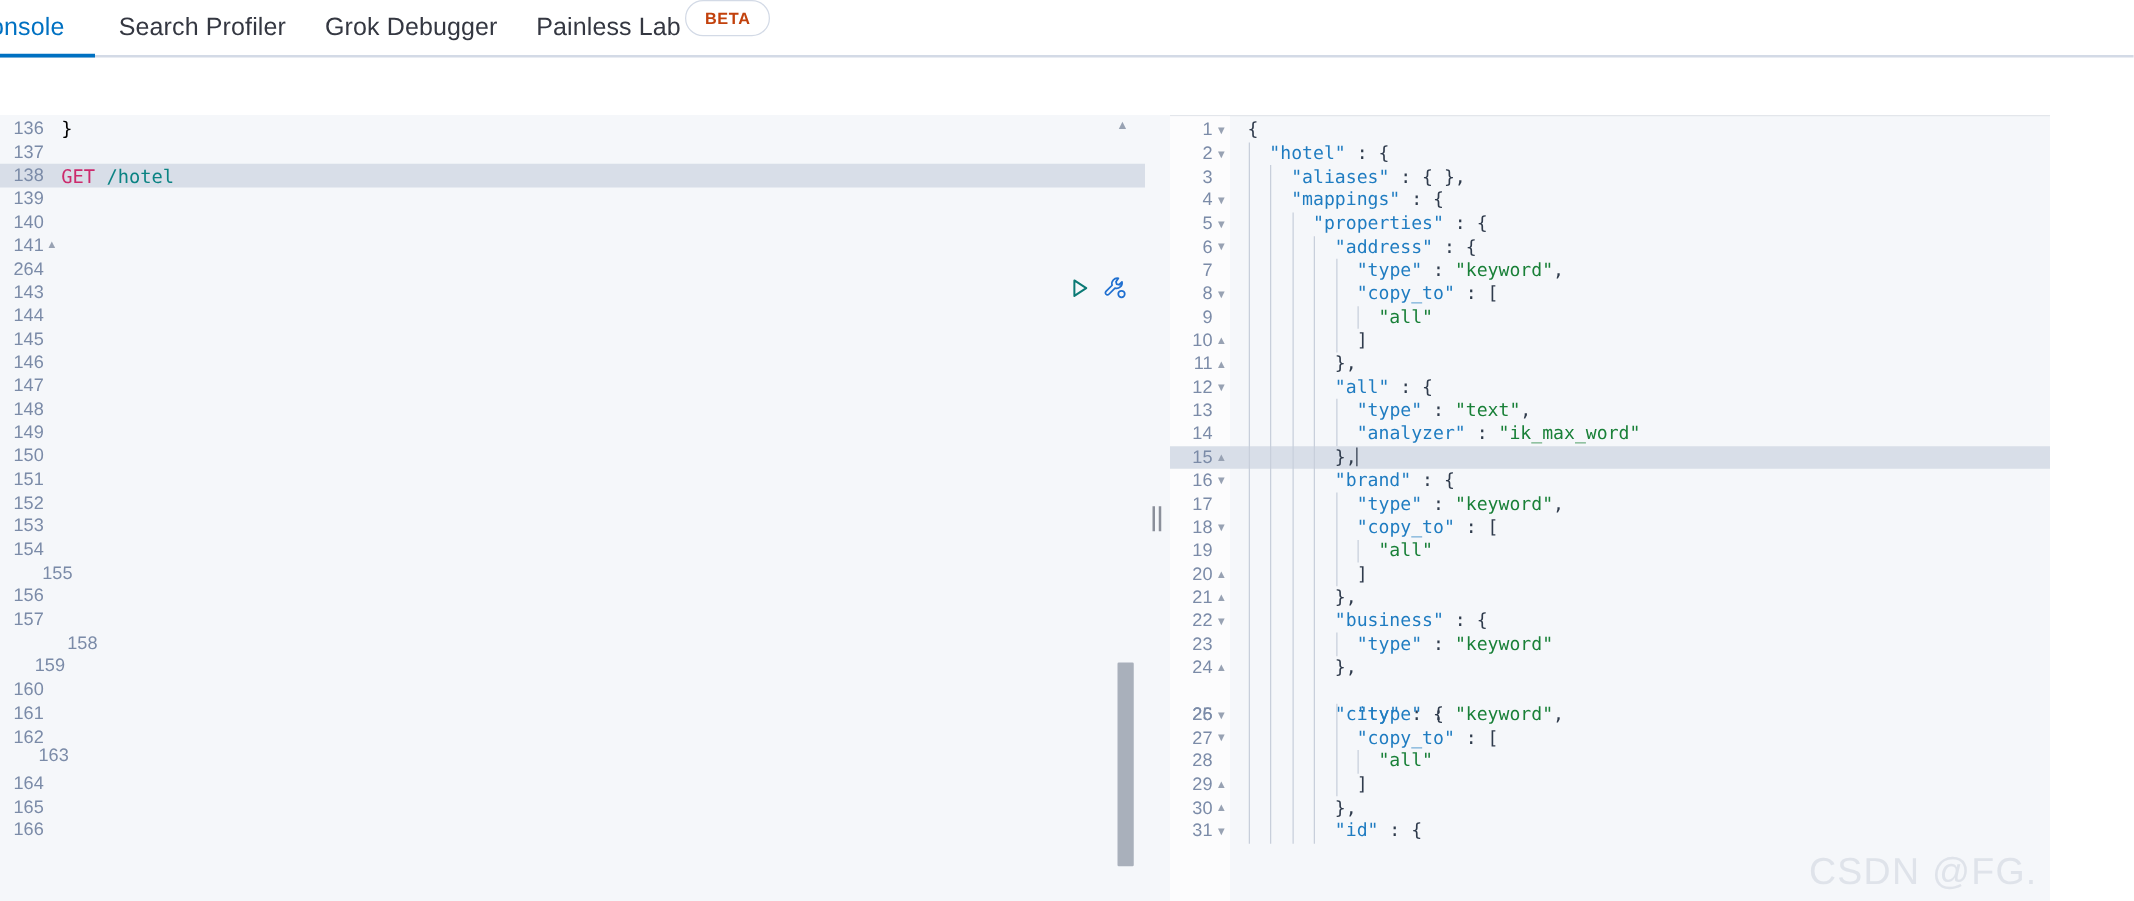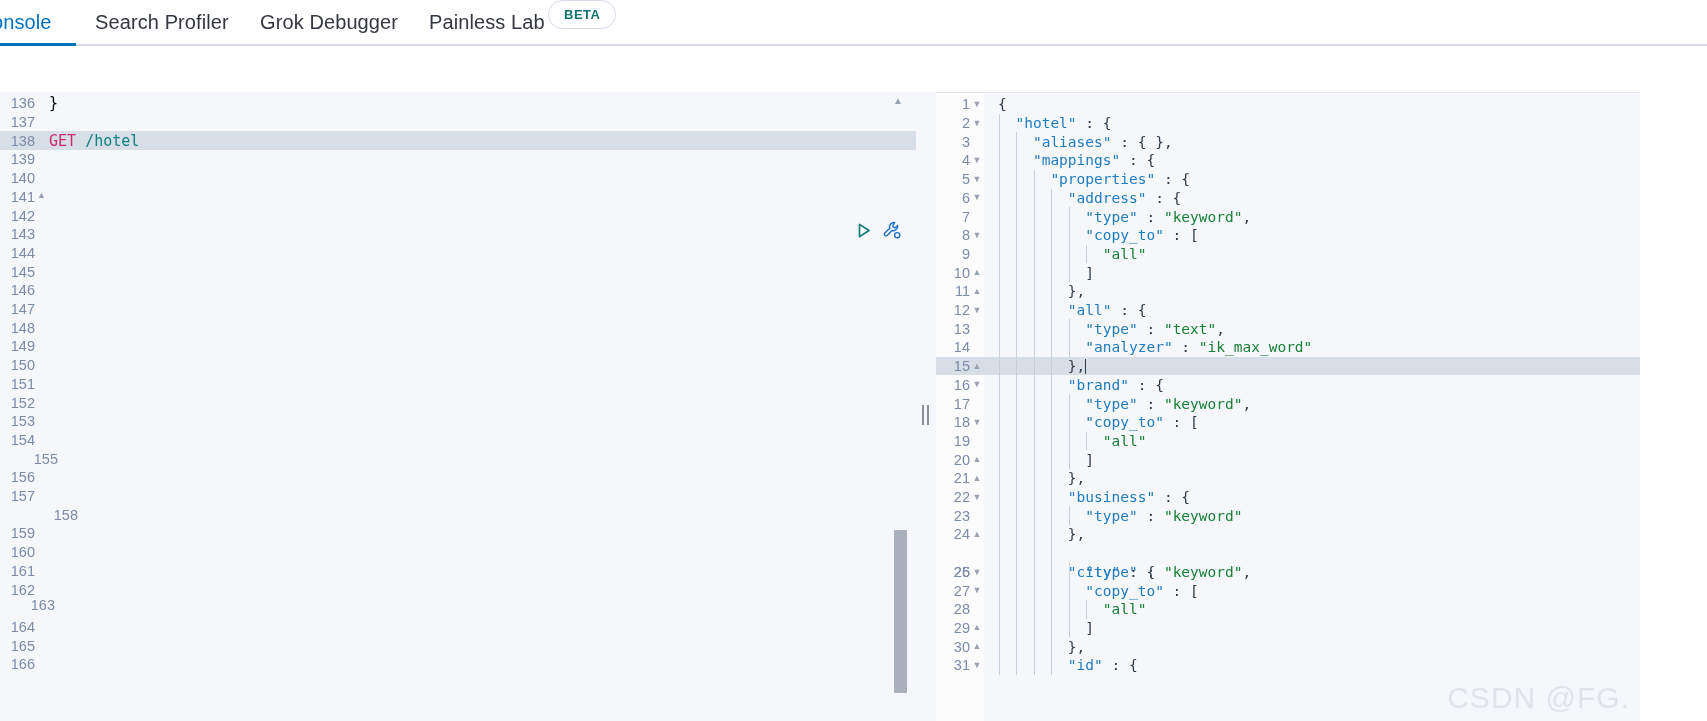--- a/index.html
+++ b/index.html
@@ -55,21 +55,21 @@
     position: absolute;
     left: 548px; top: 0px;
     height: 29px;
     padding: 0 15px;
     display: flex; align-items: center; justify-content: center;
     border: 1px solid #d3dae6;
     border-radius: 15px;
     background: #ffffff;
     font-size: 13px;
     font-weight: bold;
-    color: #0f766e;
+    color: #c2410c;
     letter-spacing: 0.5px;
   }
 
   
   #submenu {
     position: absolute;
     left: 0; top: 47px;
     width: 1707px; height: 45px;
     background: #ffffff;
   }
@@ -294,38 +294,38 @@
 
     <div id="left-panel">
       <div id="left-gutter-bg"></div>
       <div id="left-lines-host">
           <div class="code-line" style="top: 2px;"><span class="ln">136</span><span class="ln-sp"></span><span class="code-txt">}</span></div>
           <div class="code-line" style="top: 20.7px;"><span class="ln">137</span><span class="ln-sp"></span><span class="code-txt"></span></div>
           <div class="code-line hl" style="top: 39.4px;"><span class="ln">138</span><span class="ln-sp"></span><span class="code-txt"><span class="kw-method">GET</span> <span class="kw-url">/hotel</span></span></div>
           <div class="code-line" style="top: 58.1px;"><span class="ln">139</span><span class="ln-sp"></span><span class="code-txt"></span></div>
           <div class="code-line" style="top: 76.8px;"><span class="ln">140</span><span class="ln-sp"></span><span class="code-txt"></span></div>
           <div class="code-line" style="top: 95.5px;"><span class="ln">141</span><span class="ln-sp"></span><span class="code-txt"></span></div>
-          <div class="code-line" style="top: 114.2px;"><span class="ln">142</span><span class="ln-sp"></span><span class="code-txt"></span></div>
+          <div class="code-line" style="top: 114.2px;"><span class="ln">264</span><span class="ln-sp"></span><span class="code-txt"></span></div>
           <div class="code-line" style="top: 132.9px;"><span class="ln">143</span><span class="ln-sp"></span><span class="code-txt"></span></div>
           <div class="code-line" style="top: 151.6px;"><span class="ln">144</span><span class="ln-sp"></span><span class="code-txt"></span></div>
           <div class="code-line" style="top: 170.3px;"><span class="ln">145</span><span class="ln-sp"></span><span class="code-txt"></span></div>
           <div class="code-line" style="top: 189px;"><span class="ln">146</span><span class="ln-sp"></span><span class="code-txt"></span></div>
           <div class="code-line" style="top: 207.7px;"><span class="ln">147</span><span class="ln-sp"></span><span class="code-txt"></span></div>
           <div class="code-line" style="top: 226.4px;"><span class="ln">148</span><span class="ln-sp"></span><span class="code-txt"></span></div>
           <div class="code-line" style="top: 245.1px;"><span class="ln">149</span><span class="ln-sp"></span><span class="code-txt"></span></div>
           <div class="code-line" style="top: 263.8px;"><span class="ln">150</span><span class="ln-sp"></span><span class="code-txt"></span></div>
           <div class="code-line" style="top: 282.5px;"><span class="ln">151</span><span class="ln-sp"></span><span class="code-txt"></span></div>
           <div class="code-line" style="top: 301.2px;"><span class="ln">152</span><span class="ln-sp"></span><span class="code-txt"></span></div>
           <div class="code-line" style="top: 319.9px;"><span class="ln">153</span><span class="ln-sp"></span><span class="code-txt"></span></div>
           <div class="code-line" style="top: 338.6px;"><span class="ln">154</span><span class="ln-sp"></span><span class="code-txt"></span></div>
           <div class="code-line" style="top: 357.3px; margin-left: 23px;"><span class="ln">155</span><span class="ln-sp"></span><span class="code-txt"></span></div>
           <div class="code-line" style="top: 376px;"><span class="ln">156</span><span class="ln-sp"></span><span class="code-txt"></span></div>
           <div class="code-line" style="top: 394.7px;"><span class="ln">157</span><span class="ln-sp"></span><span class="code-txt"></span></div>
           <div class="code-line" style="top: 413.4px; padding-left: 43px;"><span class="ln">158</span><span class="ln-sp"></span><span class="code-txt"></span></div>
-          <div class="code-line" style="top: 432.1px;"><span class="ln">159</span><span class="ln-sp"></span><span class="code-txt"></span></div>
+          <div class="code-line" style="top: 432.1px; padding-left: 17px;"><span class="ln">159</span><span class="ln-sp"></span><span class="code-txt"></span></div>
           <div class="code-line" style="top: 450.8px;"><span class="ln">160</span><span class="ln-sp"></span><span class="code-txt"></span></div>
           <div class="code-line" style="top: 469.5px;"><span class="ln">161</span><span class="ln-sp"></span><span class="code-txt"></span></div>
           <div class="code-line" style="top: 488.2px;"><span class="ln">162</span><span class="ln-sp"></span><span class="code-txt"></span></div>
           <div class="code-line" style="top: 504px; margin-left: 20px;"><span class="ln">163</span><span class="ln-sp"></span><span class="code-txt"></span></div>
           <div class="code-line" style="top: 525.6px;"><span class="ln">164</span><span class="ln-sp"></span><span class="code-txt"></span></div>
           <div class="code-line" style="top: 544.3px;"><span class="ln">165</span><span class="ln-sp"></span><span class="code-txt"></span></div>
           <div class="code-line" style="top: 563px;"><span class="ln">166</span><span class="ln-sp"></span><span class="code-txt"></span></div>
         </div>
 
       <div id="left-fold-arrow">▲</div>

